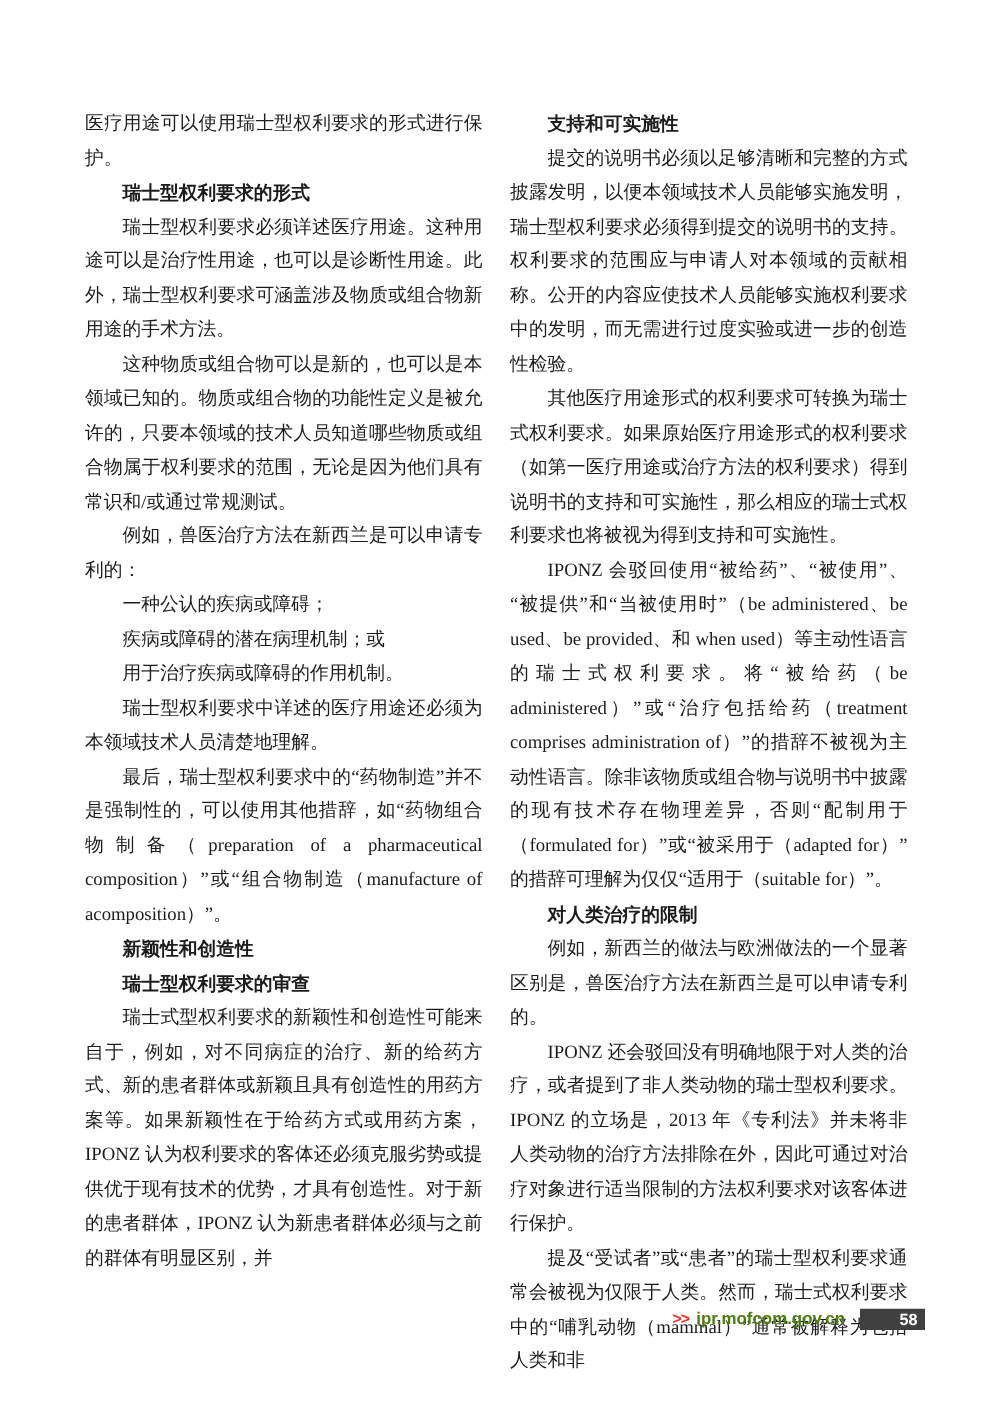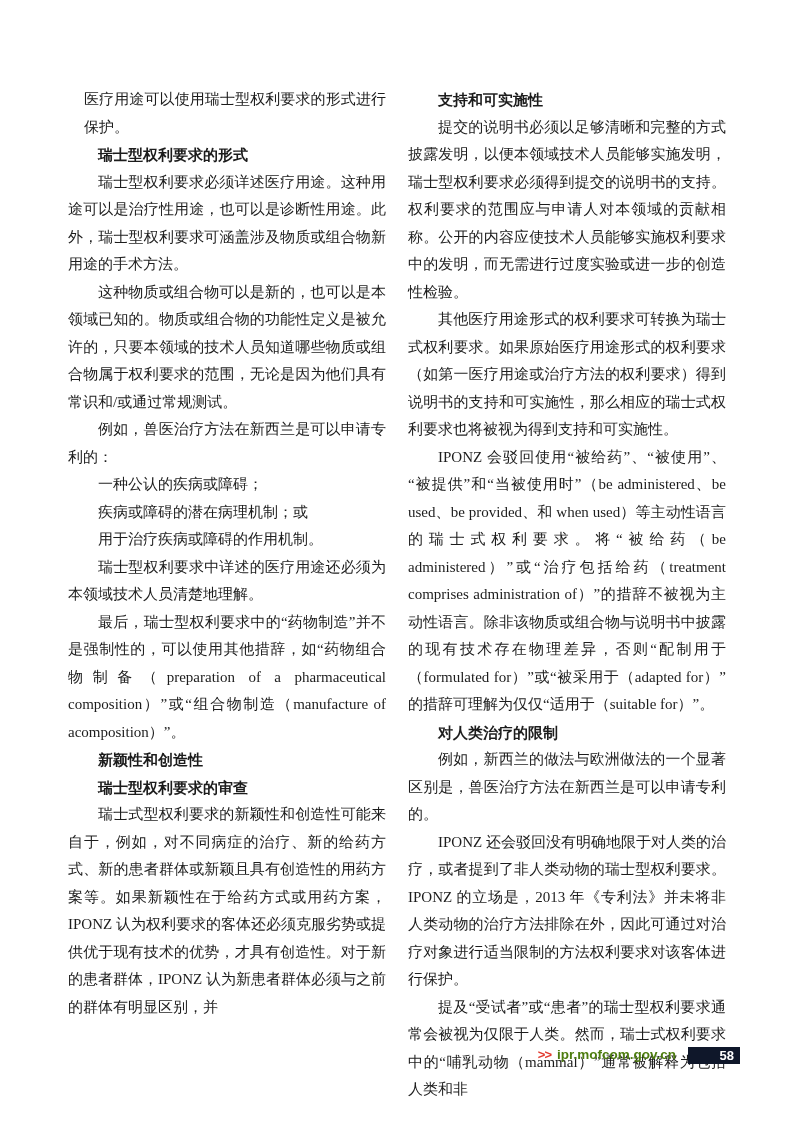--- a/index.html
+++ b/index.html
@@ -25,21 +25,21 @@
     gap: 22px;
   }
   .col {
     width: 318px;
     font-size: 15px;
     line-height: 27.5px;
     text-align: justify;
   }
   .col p { margin: 0; }
   .col p.para { text-indent: 2em; }
-  .col p.cont { text-indent: 0; margin-left: 16px; }
+  .col p.cont { text-indent: 0; }
   .col p.heading {
     text-indent: 2em;
     font-weight: bold;
     font-family: "Liberation Sans", "DejaVu Sans", sans-serif;
     font-size: 15px;
   }
   .footer {
     position: absolute;
     top: 1046px;
     right: 54px;
@@ -101,16 +101,16 @@
         <p class="heading">对人类治疗的限制</p>
         <p class="para">例如，新西兰的做法与欧洲做法的一个显著区别是，兽医治疗方法在新西兰是可以申请专利的。</p>
         <p class="para">IPONZ 还会驳回没有明确地限于对人类的治疗，或者提到了非人类动物的瑞士型权利要求。IPONZ 的立场是，2013 年《专利法》并未将非人类动物的治疗方法排除在外，因此可通过对治疗对象进行适当限制的方法权利要求对该客体进行保护。</p>
         <p class="para">提及“受试者”或“患者”的瑞士型权利要求通常会被视为仅限于人类。然而，瑞士式权利要求中的“哺乳动物（mammal）”通常被解释为包括人类和非</p>
       </div>
   </div>
 
   <div class="footer">
     <span class="chevrons" style="color: rgb(226, 58, 46);">&gt;&gt;</span>
     <span class="site">ipr.mofcom.gov.cn</span>
-    <span class="pagebox" style="background: #0f172a; color: rgb(255, 255, 255);">58</span>
+    <span class="pagebox" style="background: #404040; color: rgb(255, 255, 255);">58</span>
   </div>
 
 </div>
 
 </body></html>

